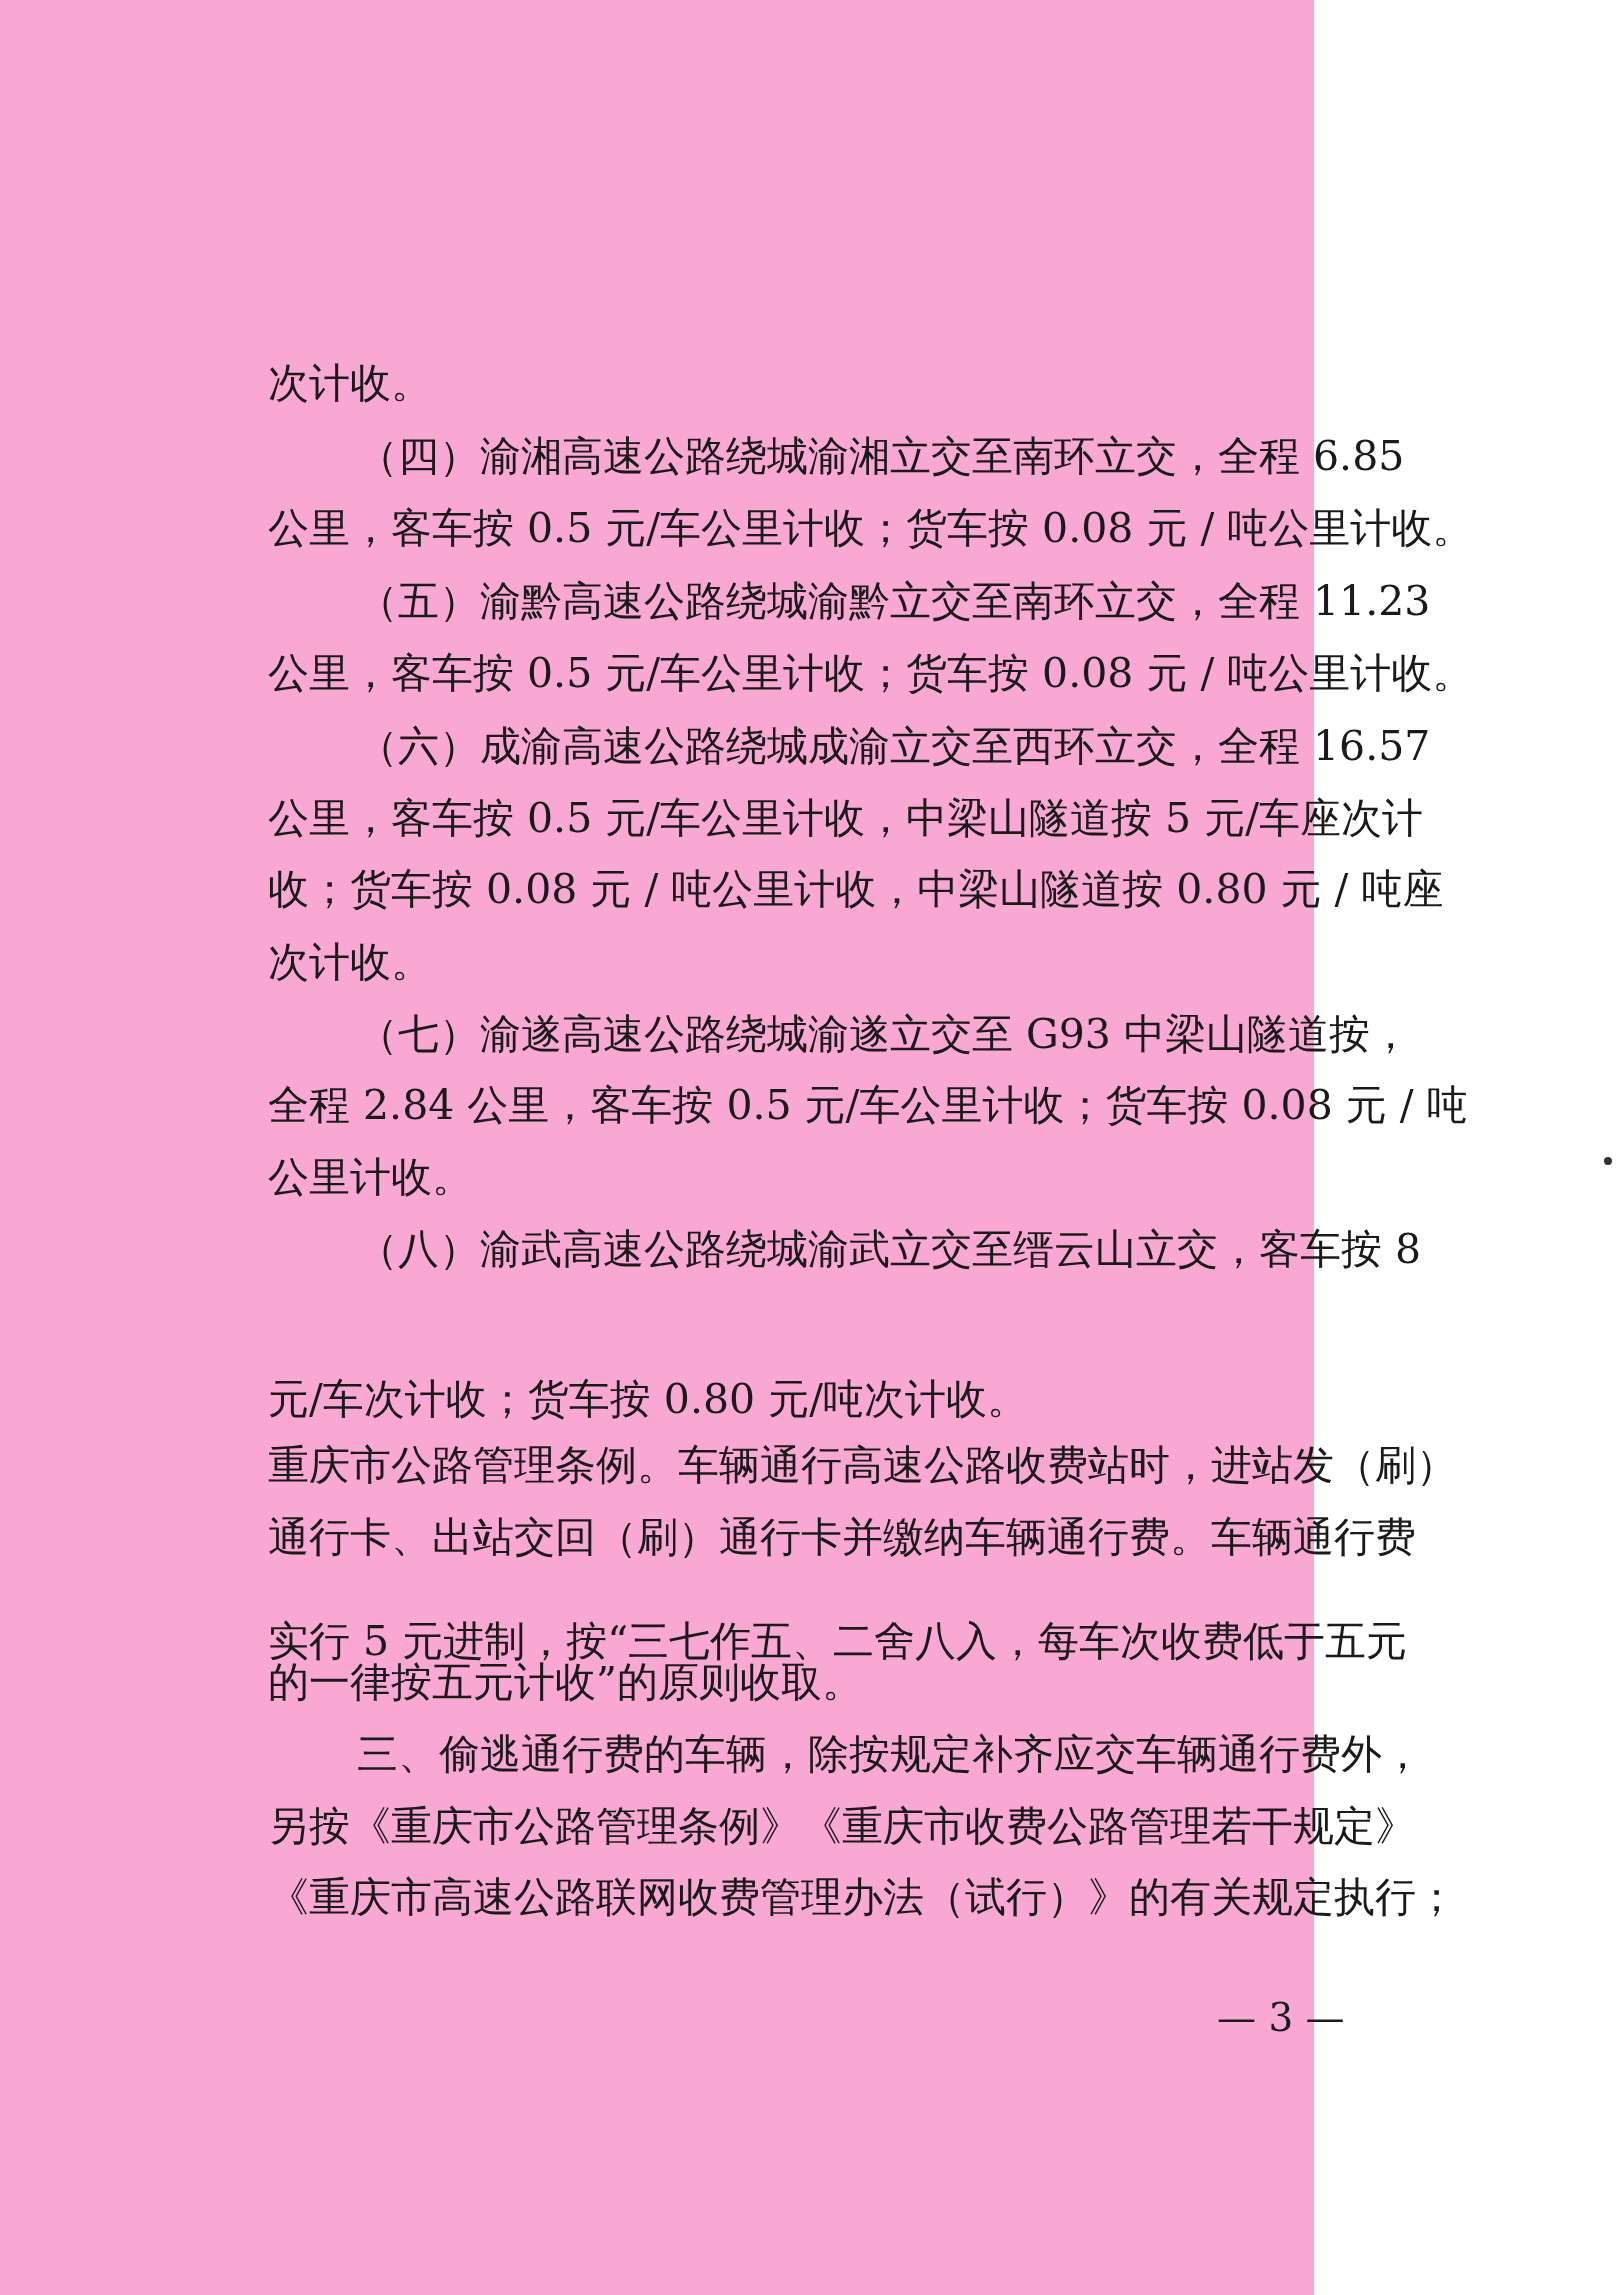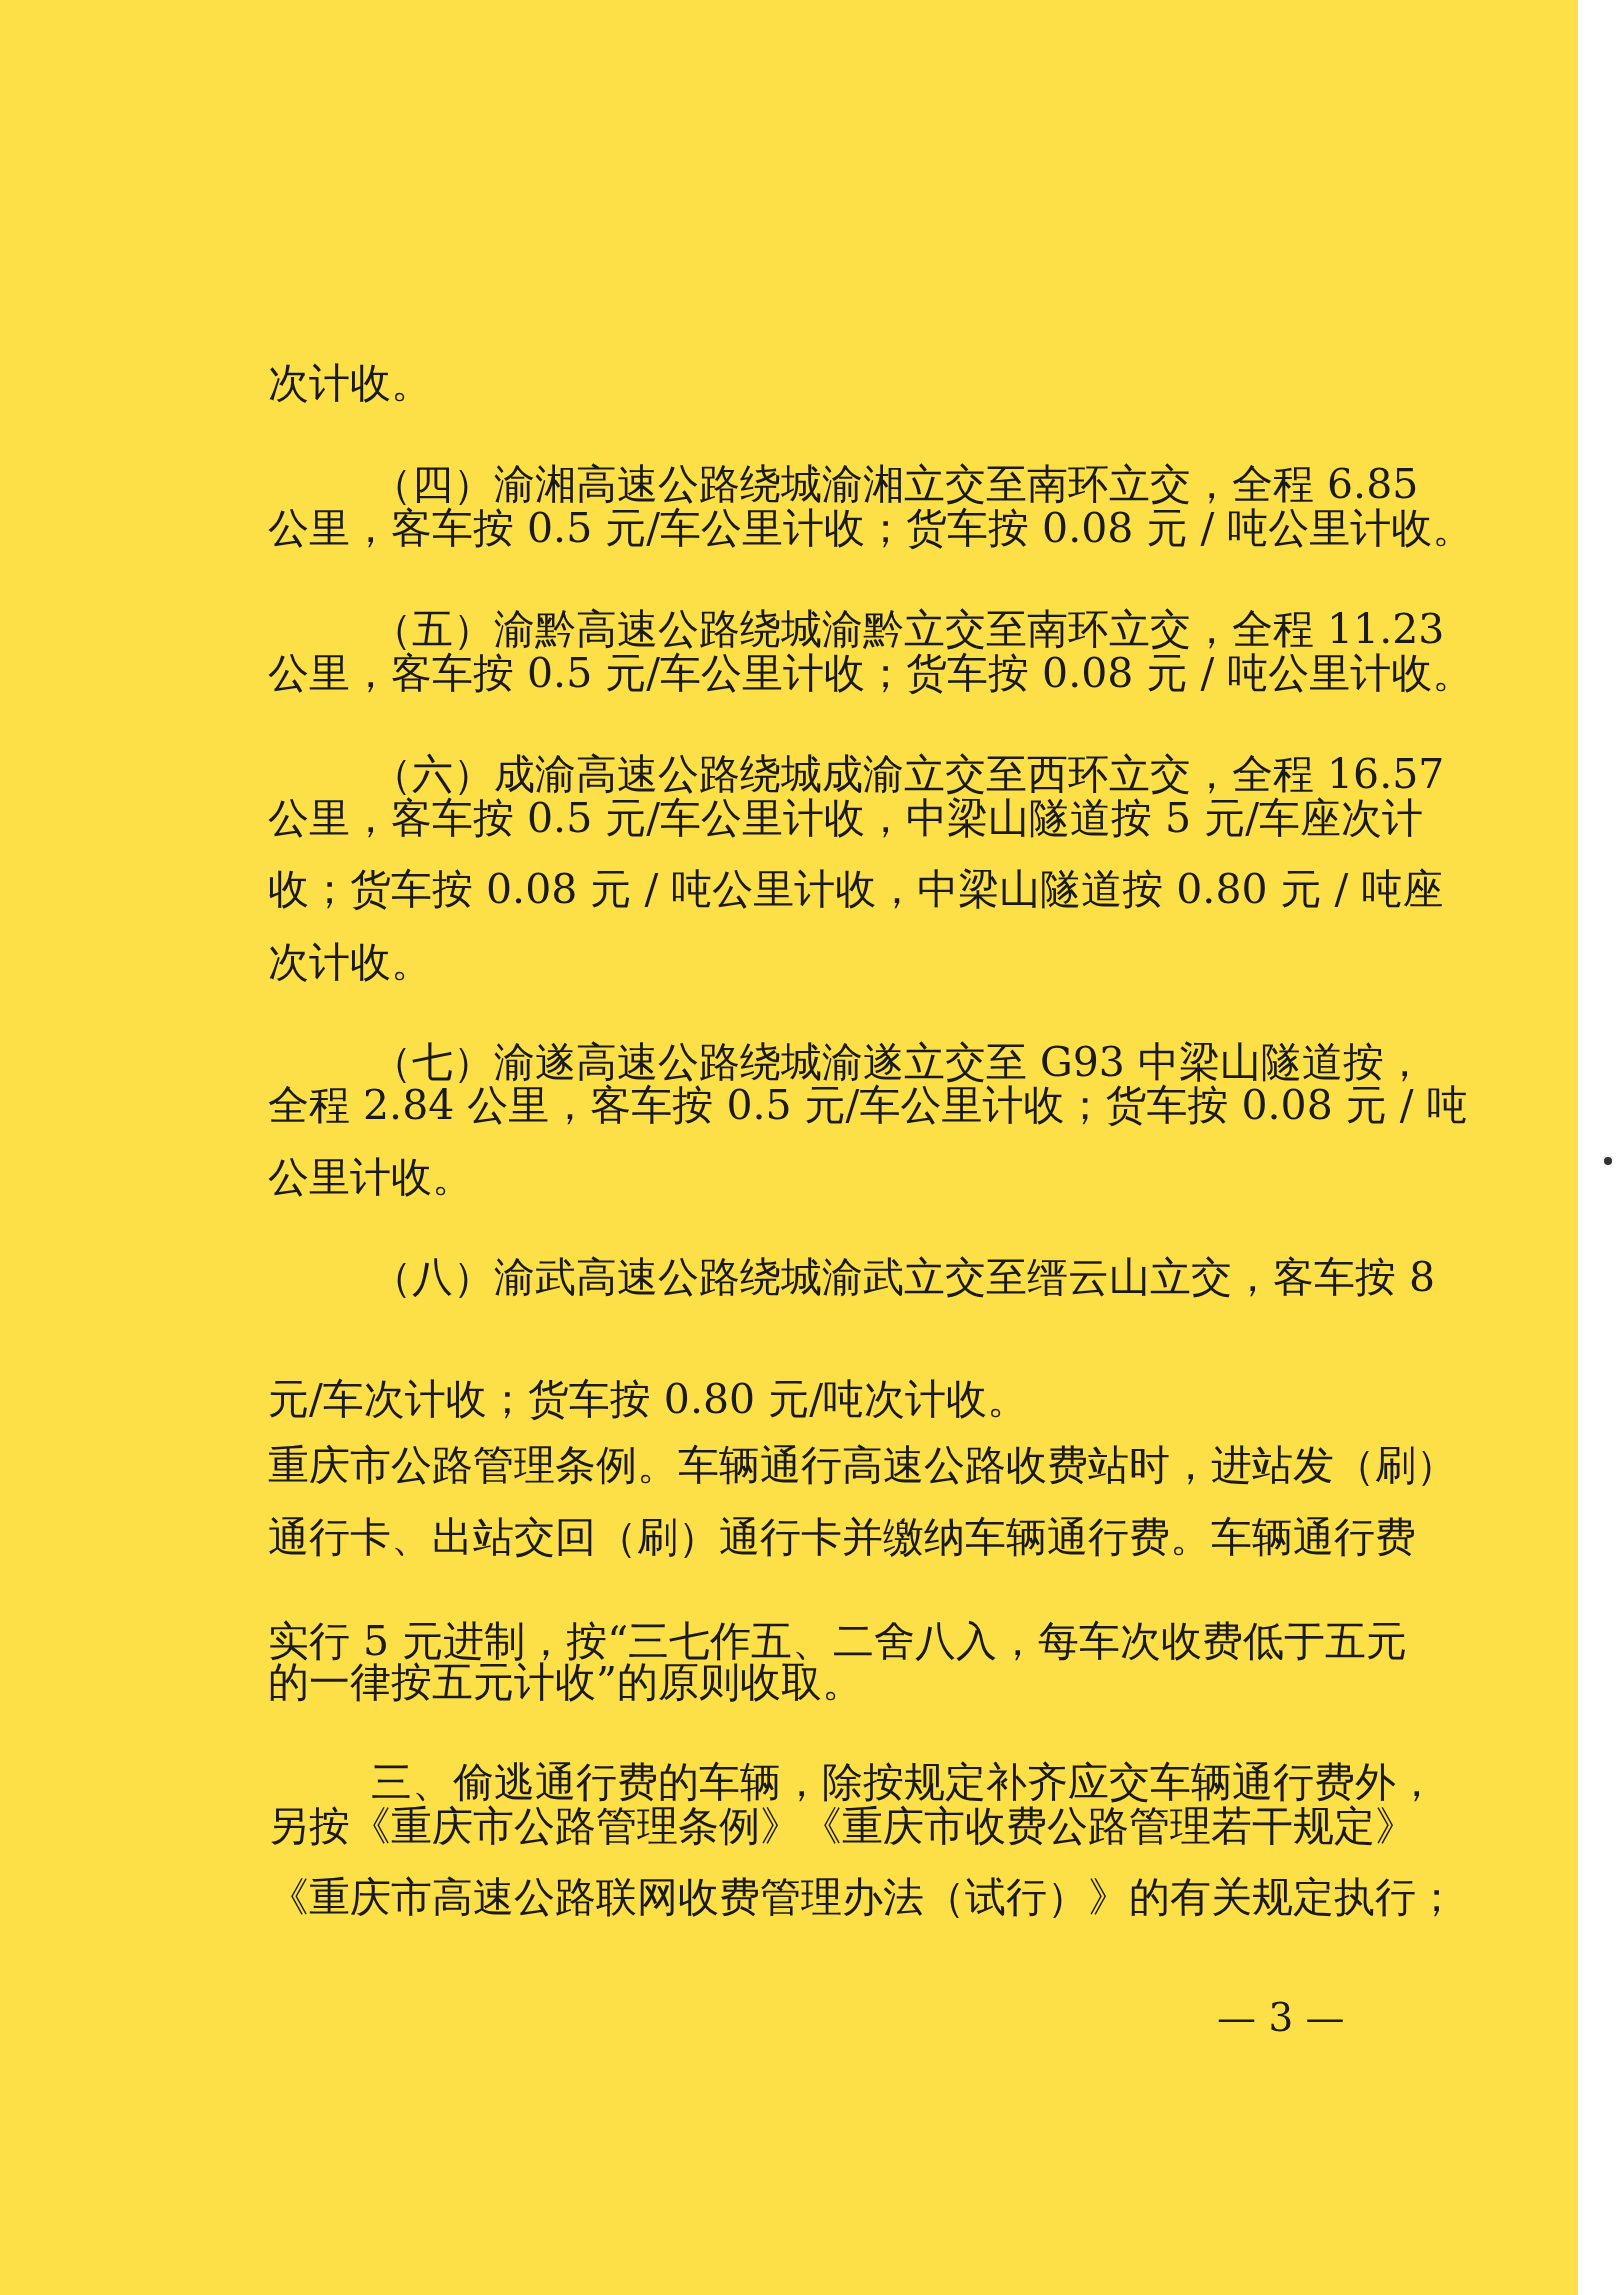--- a/index.html
+++ b/index.html
@@ -1,32 +1,32 @@
 <!DOCTYPE html>
 <html style="font-size:10.5px"><head>
   <meta charset="utf-8">
   <style>
     html, body { margin: 0; padding: 0; background: #ffffff; }
     body { width: 1623px; height: 2295px; position: relative; overflow: hidden; }
-    .page { position: absolute; left: 0; top: 0; width: 1578px; height: 2295px; background: #fde047; }
+    .page { position: absolute; left: 0; top: 0; width: 1314px; height: 2295px; background: #f9a8d4; }
     .line {
       position: absolute;
       left: 268px;
       width: 1112px;
       height: 59px;
       font-family: "DejaVu Serif", "Liberation Serif", serif;
       font-size: 41px;
       line-height: 59px;
       color: #1a1a1a;
       white-space: nowrap;
       text-align: justify;
       text-align-last: justify;
     }
     .line.last { text-align-last: left; }
-    .line.indent { left: 371px; width: 1024px; margin-top: 28px; }
+    .line.indent { left: 357px; width: 1024px; }
     .pagenum {
       position: absolute;
       left: 1217px;
       top: 1988px;
       font-family: "DejaVu Serif", "Liberation Serif", serif;
       font-size: 39px;
       line-height: 59px;
       color: #1a1a1a;
       white-space: nowrap;
     }

